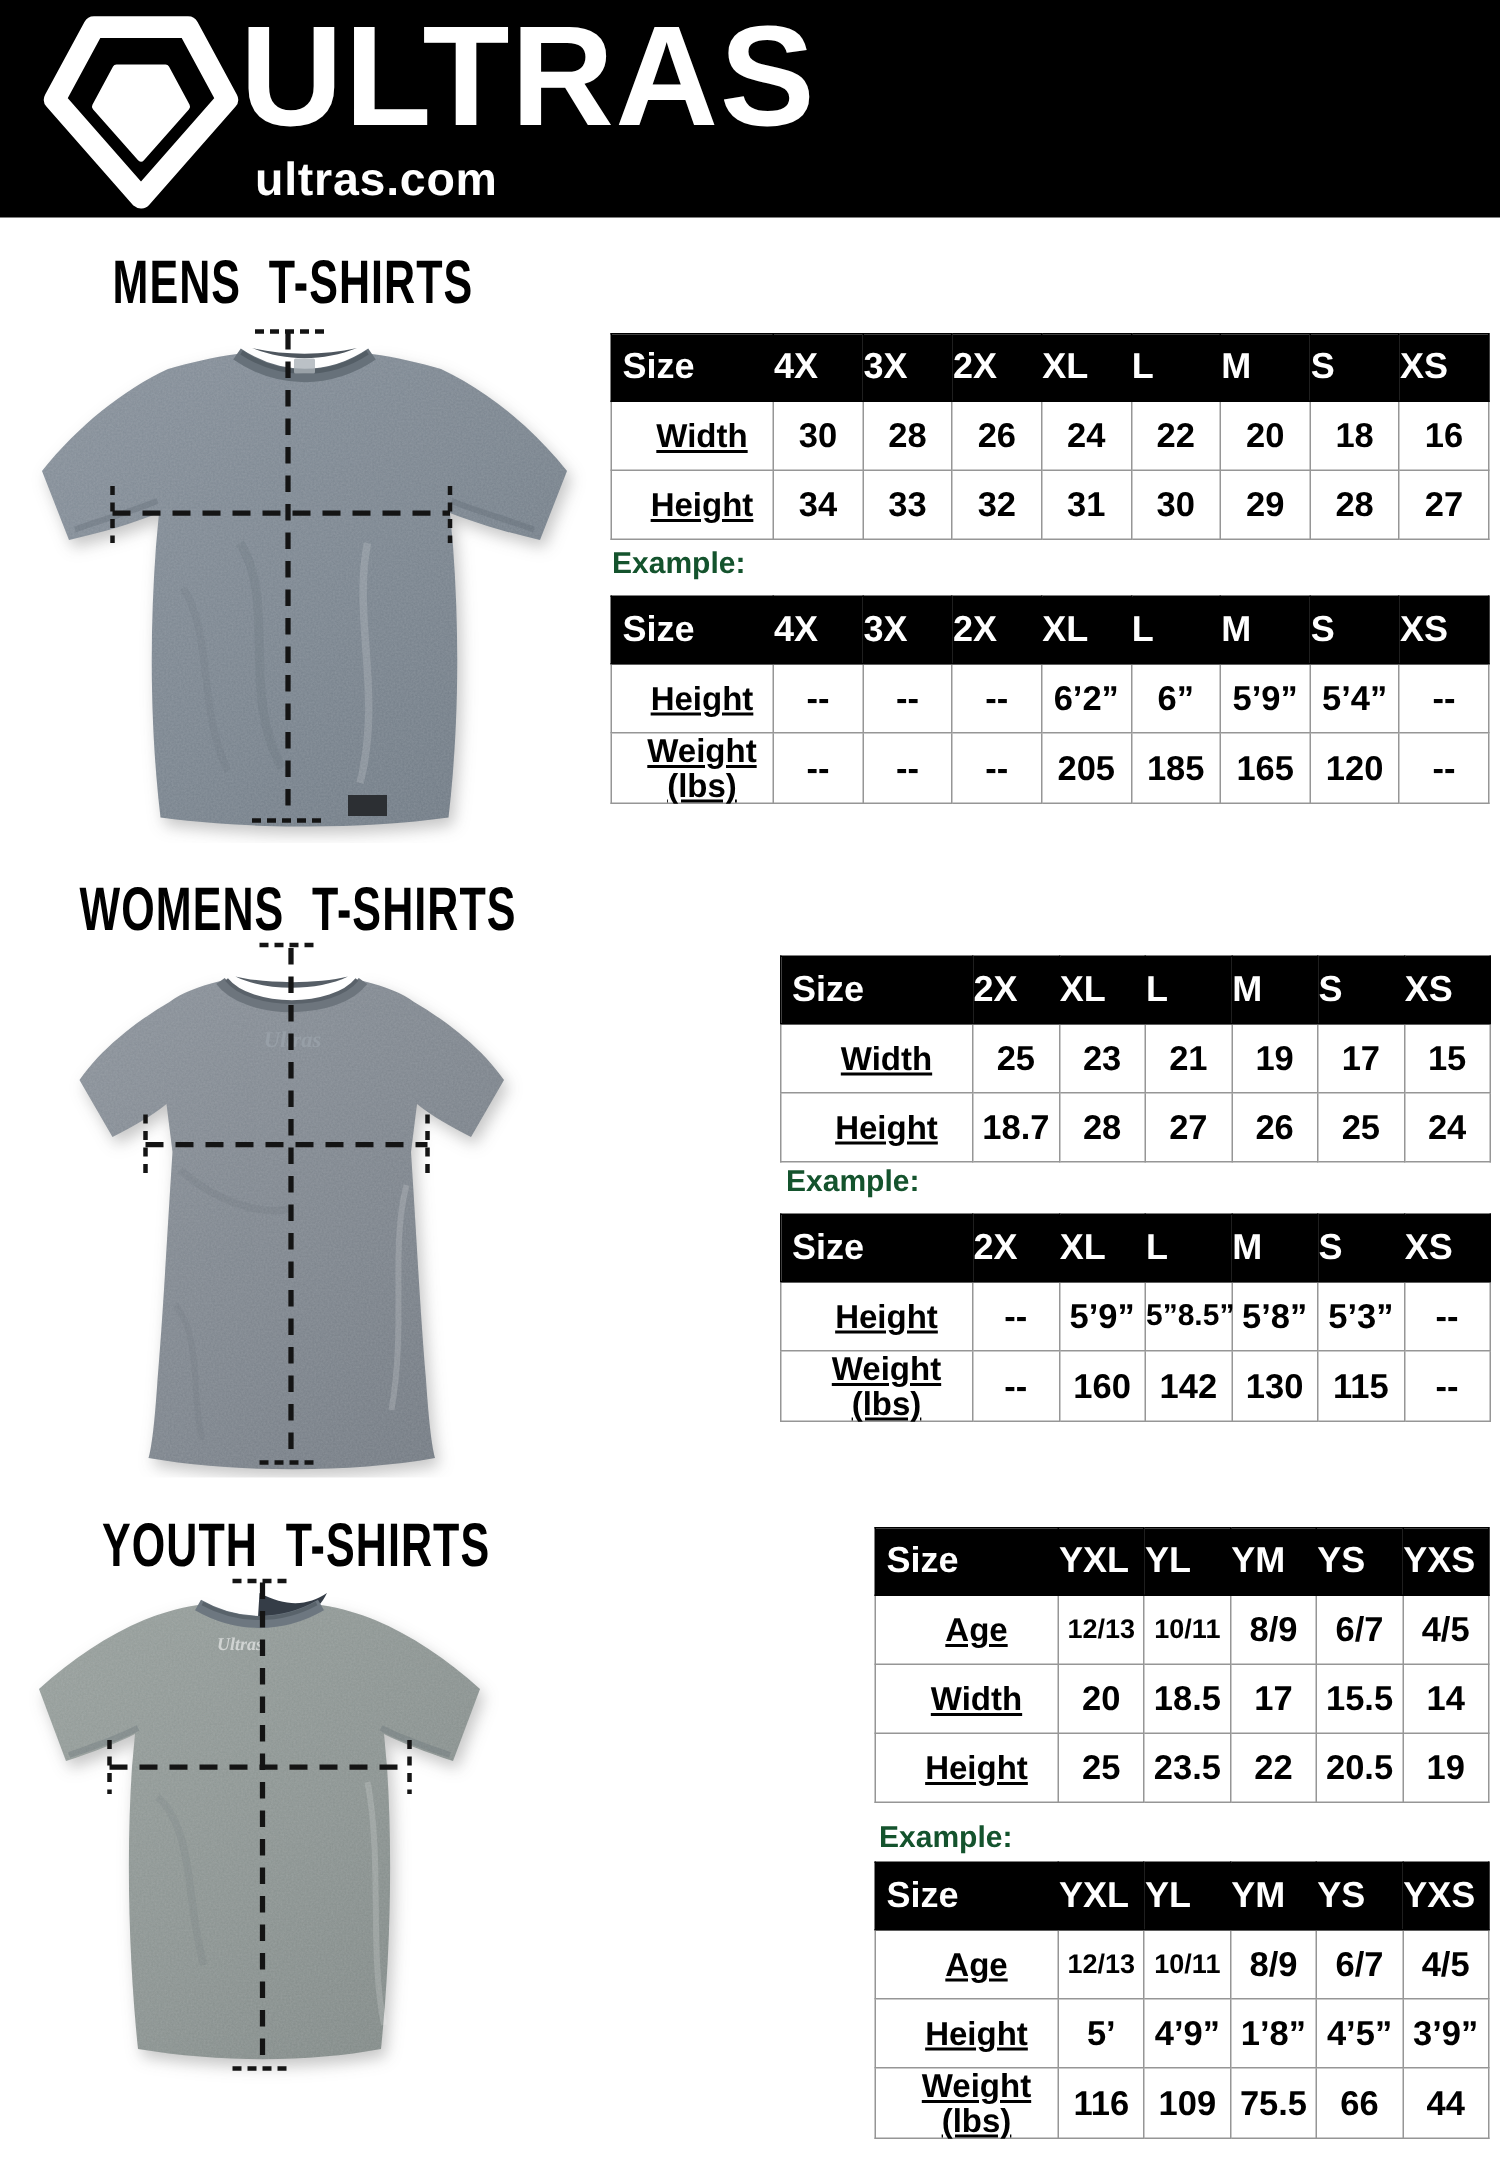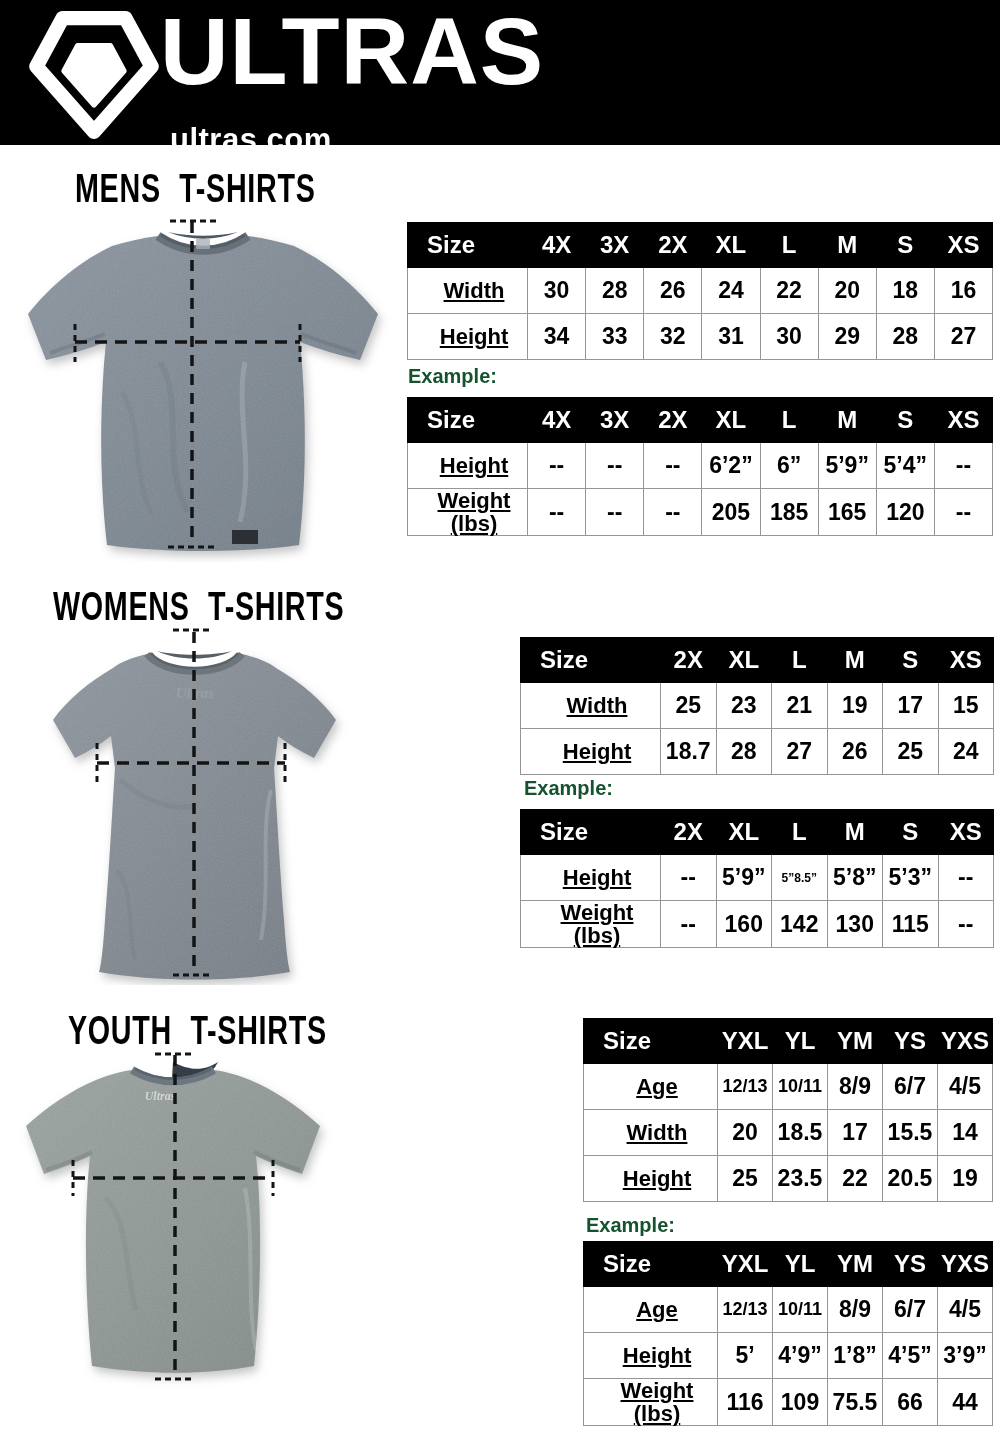--- a/index.html
+++ b/index.html
@@ -3,37 +3,37 @@
 <meta charset="utf-8">
 <style>
   html,body{margin:0;padding:0;background:#ffffff;}
   body{font-family:"Liberation Sans",sans-serif;}
   .page{position:relative;width:1000px;height:1444px;background:#fff;overflow:hidden;}
 
   
   .hdr{position:absolute;left:0;top:0;width:1000px;height:145px;background:#000;}
   .logo{position:absolute;left:28px;top:5px;width:132px;height:136px;}
   .brand{position:absolute;left:160px;top:2px;color:#fff;font-weight:700;font-size:95px;line-height:1.05;letter-spacing:1px;white-space:nowrap;}
-  .site{position:absolute;left:170px;top:102px;color:#fff;font-weight:700;font-size:31px;letter-spacing:0.5px;margin-top:20px;}
+  .site{position:absolute;left:170px;top:102px;color:#fff;font-weight:700;font-size:31px;letter-spacing:0.5px;}
 
   
   .sec-title{position:absolute;font-weight:700;font-size:41px;line-height:1;color:#000;
              transform:scaleX(0.70);transform-origin:left top;white-space:nowrap;
              word-spacing:14px;letter-spacing:1px;}
 
   .ex{position:absolute;font-weight:700;font-size:20px;color:#14532d;}
 
   
   table.sz{position:absolute;border-collapse:collapse;table-layout:fixed;background:#fff;border:1px solid #969696;}
-  .sz th{background:#000;color:#fff;border:1px solid #000;font-weight:700;font-size:24px;text-align:center;height:44px;padding:0;}
-  .sz th.lbl{text-align:left;padding-left:19px;}
+  .sz th{background:#000;color:#fff;border:1px solid #000;font-weight:700;font-size:24px;text-align:left;height:44px;padding:0;}
+  .sz th.lbl{text-align:left;padding-left:7px;}
   .sz td{border:1px solid #969696;font-weight:700;font-size:23px;text-align:center;height:45px;padding:0;color:#000;background:#fff;}
   .sz td.lbl{text-align:center;padding-left:13px;font-size:22px;line-height:1.05;white-space:pre-line;text-decoration:underline;}
   .sz td.sm{font-size:18px;}
-  .sz td.xs{font-size:12px;}
+  .sz td.xs{font-size:20px;}
   .t-mens{width:586px;} .t-mens th:first-child{width:100px;}
   .t-wom{width:474px;}  .t-wom th:first-child{width:120px;}
   .t-yth{width:410px;}  .t-yth th:first-child{width:114px;}
 
   .shirt{position:absolute;}
   .shirt svg{display:block;}
   .body-shadow{filter:drop-shadow(3px 5px 5px rgba(50,50,50,0.28));}
 </style>
 </head>
 <body>

